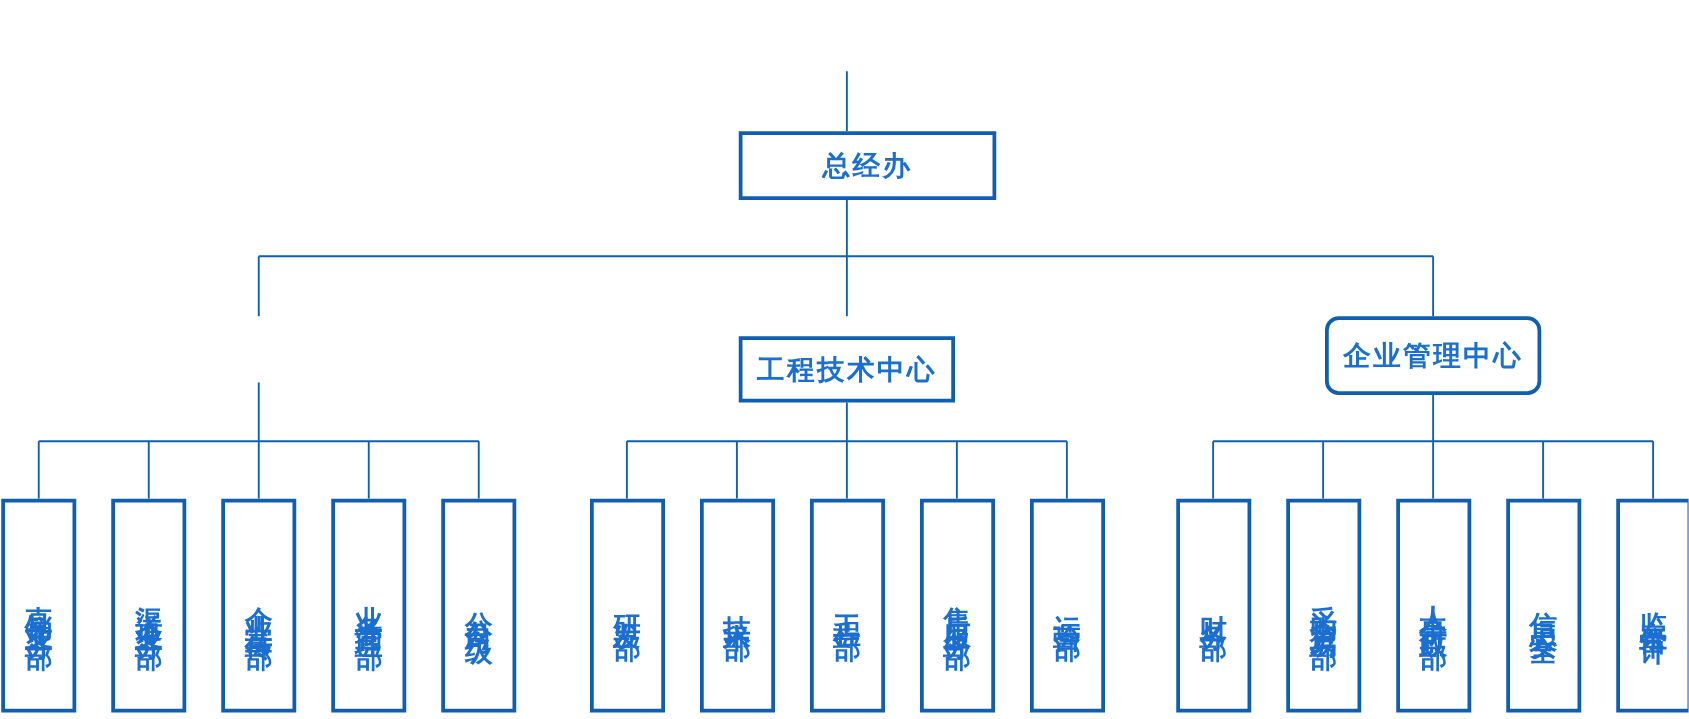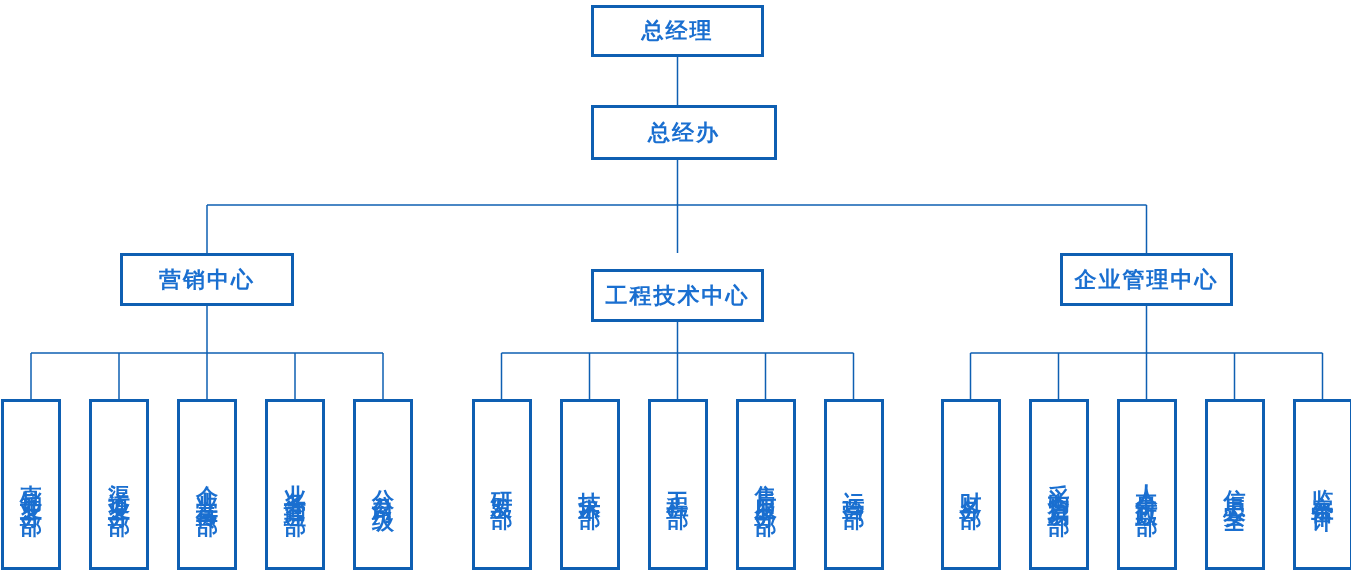--- a/index.html
+++ b/index.html
@@ -33,25 +33,25 @@
   }
   .node.v span{
     writing-mode:vertical-rl;
     text-orientation:upright;
     font-size:22px;
     letter-spacing:7px;
     line-height:1;
   }
   
   .n-root{left:591px;top:5px;width:173px;height:52px;}
-  .n-office{left:591px;top:105px;width:186px;height:55px;}
+  .n-office{left:591px;top:105px;width:206px;height:55px;}
   
   .n-c0{left:120px;top:253px;width:174px;height:53px;}
   .n-c1{left:591px;top:253px;width:173px;height:53px;margin-top:16px;}
-  .n-c2{left:1060px;top:253px;width:173px;height:53px;}
+  .n-c2{left:1060px;top:253px;width:173px;height:63px;border-radius:11px;}
   
   .dept{width:60px;height:171px;top:399px;}
   .n-a0{left:1px;}   .n-a1{left:89px;}   .n-a2{left:177px;}  .n-a3{left:265px;}  .n-a4{left:353px;}
   .n-b0{left:471.5px;}.n-b1{left:559.5px;}.n-b2{left:647.5px;}.n-b3{left:735.5px;}.n-b4{left:823.5px;}
   .n-g0{left:940.5px;}.n-g1{left:1028.5px;}.n-g2{left:1116.5px;}.n-g3{left:1204.5px;}.n-g4{left:1292.5px;}
 </style>
 </head>
 <body>
 
 <div class="canvas">
@@ -86,31 +86,25 @@
 
     <line x1="1146.5" y1="306" x2="1146.5" y2="353"></line>
     <line x1="970.5" y1="353" x2="1322.5" y2="353"></line>
     <line x1="970.5" y1="353" x2="970.5" y2="399"></line>
     <line x1="1058.5" y1="353" x2="1058.5" y2="399"></line>
     <line x1="1146.5" y1="353" x2="1146.5" y2="399"></line>
     <line x1="1234.5" y1="353" x2="1234.5" y2="399"></line>
     <line x1="1322.5" y1="353" x2="1322.5" y2="399"></line>
   </svg>
 
-  <div class="node h n-root">
-    <span>总经理</span>
-  </div>
 
   <div class="node h n-office">
     <span>总经办</span>
   </div>
 
-  <div class="node h n-c0">
-    <span>营销中心</span>
-  </div>
   <div class="node h n-c1">
     <span>工程技术中心</span>
   </div>
   <div class="node h n-c2">
     <span>企业管理中心</span>
   </div>
 
   <div class="node v dept n-a0">
     <span>直销业务部</span>
   </div>

